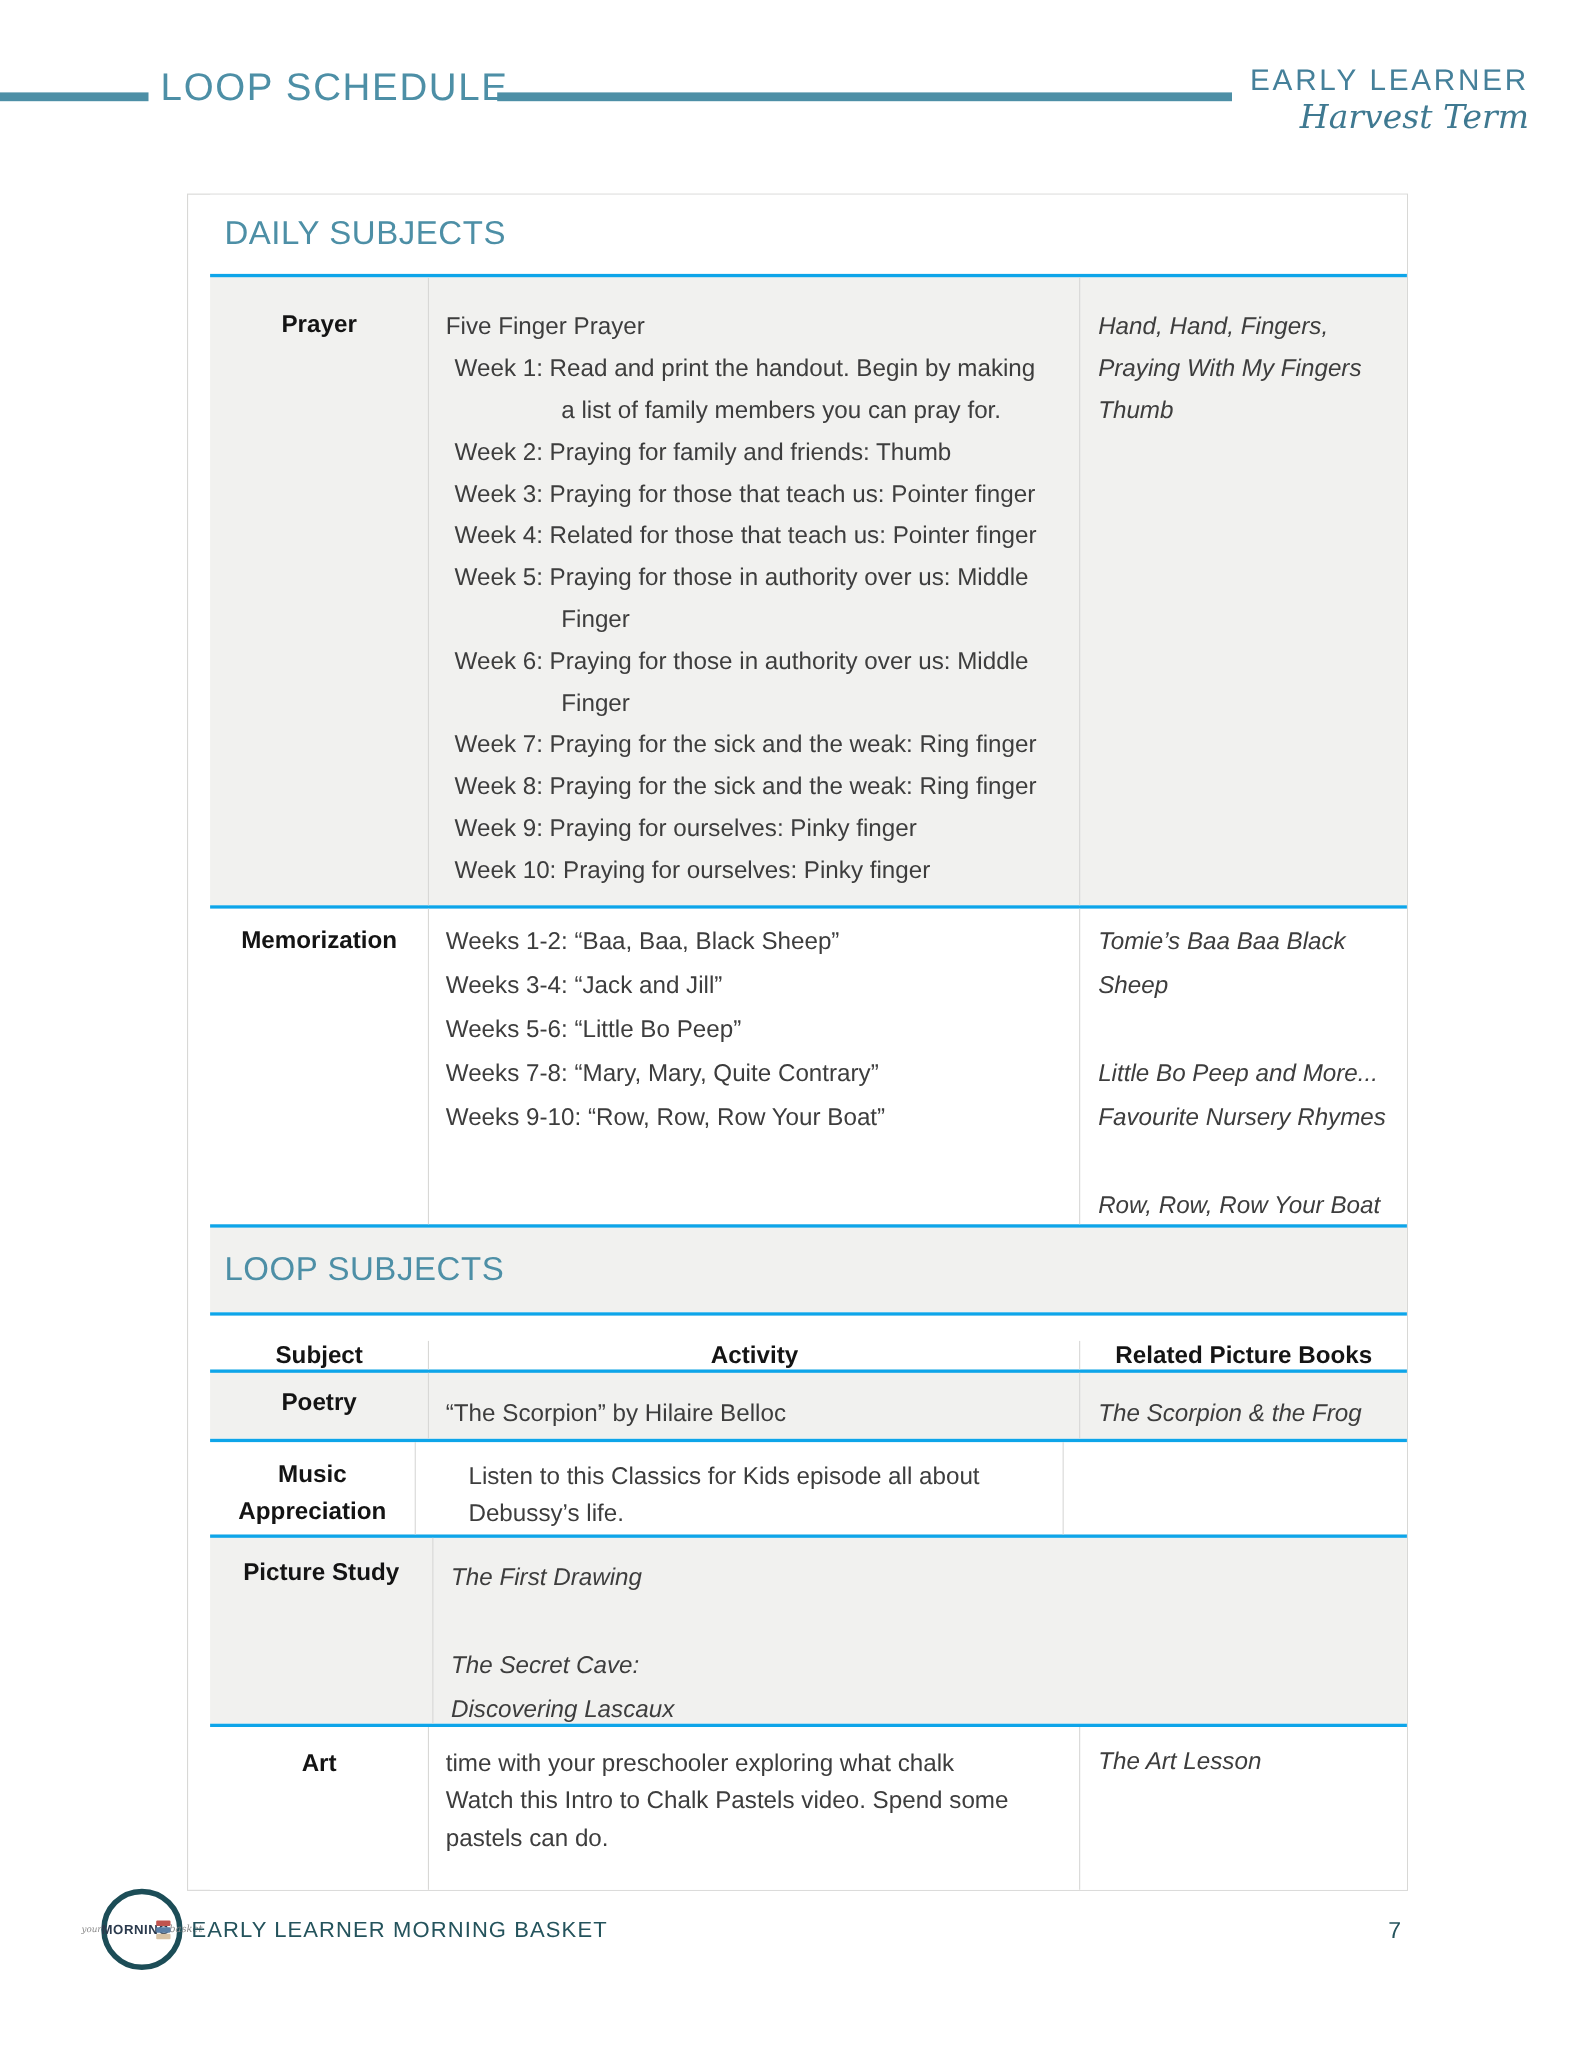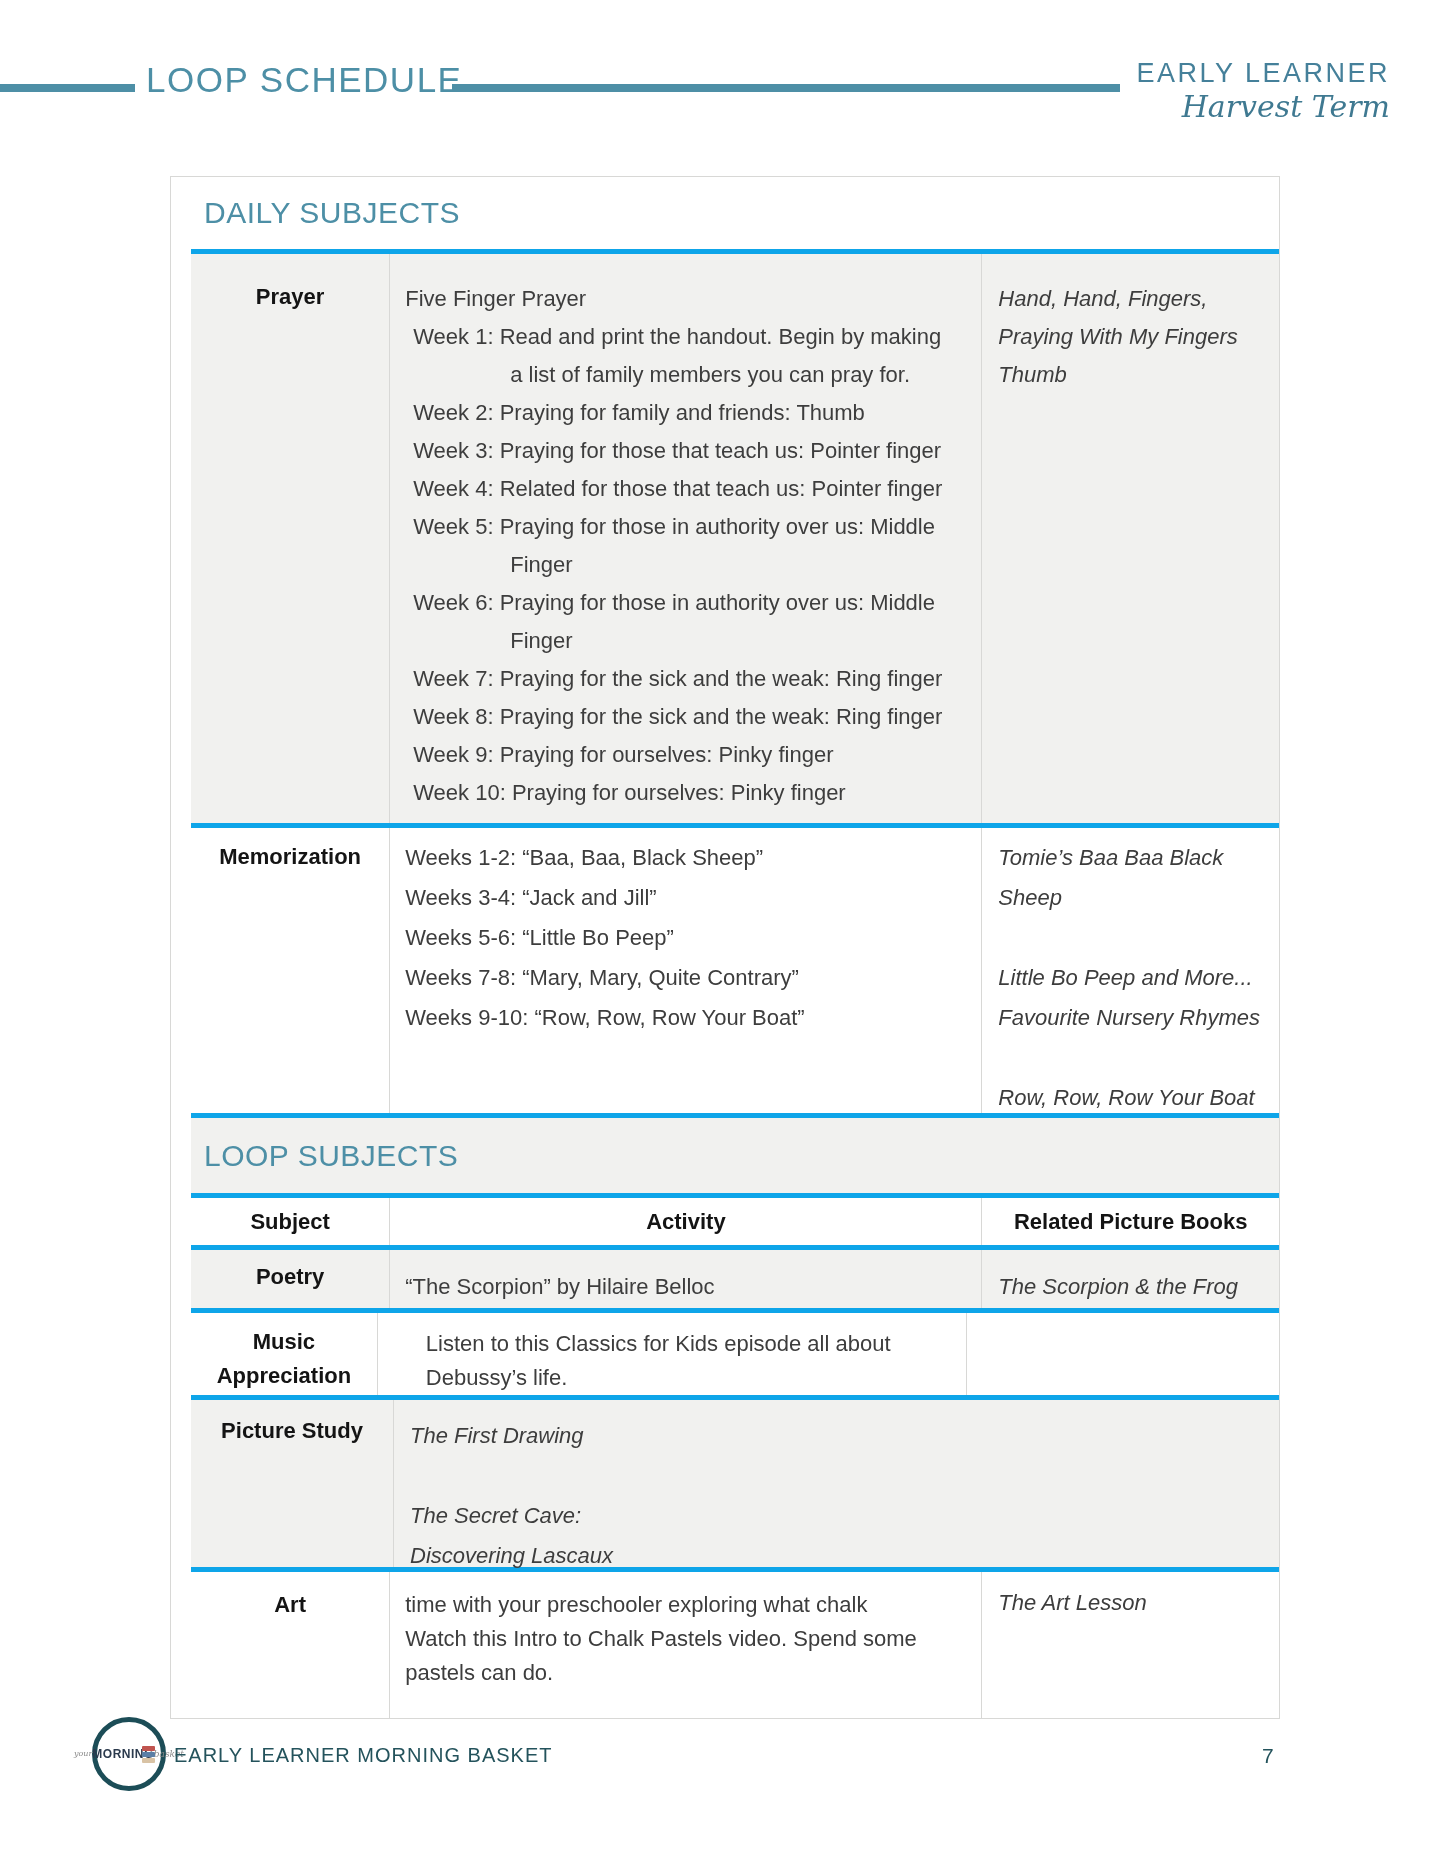--- a/index.html
+++ b/index.html
@@ -20,32 +20,32 @@
   .brand-name { font-size:27px; color:#45809a; letter-spacing:2.5px; white-space:nowrap; }
   .brand-term {
     font-family:"DejaVu Serif", serif; font-style:italic; font-size:30px;
     color:#3f7991; margin-top:0px; white-space:nowrap;
   }
   
   .sched-table {
     position:absolute; left:170px; top:176px; width:1110px;
     border:1px solid #d8d8d6; background:#ffffff;padding-left:20px;
   }
-  .t-row { display:flex; border-top:5px solid #0ea5e9; background:#ffffff; }
+  .t-row { display:flex; border-top:3px solid #0ea5e9; background:#ffffff; }
   .t-row:first-child { border-top:none; }
   .t-row.gray { background:#f1f1ef; }
   .heading-row { align-items:center; }
   .section-heading {
     font-size:30px; color:#4d8fa6; letter-spacing:0.5px; padding-left:13px; white-space:nowrap;
   }
   .h-daily   { height:72px; }
   .h-prayer  { height:574px; }
   .h-mem     { height:290px; }
   .h-loop    { height:80px; }
-  .h-cols    { height:52px; }
+  .h-cols    { height:52px;align-items:flex-end; }
   .h-poetry  { height:63px; }
   .h-music   { height:87px;gap:33px; }
   .h-picture { height:172px; }
   .h-art     { height:151px; }
   .c-subject  { width:203px; border-right:1px solid #d8d8d6; }
   .c-activity { width:603px; border-right:1px solid #d8d8d6; padding-left:15px; }
   .c-books    { width:302px; padding-left:16px; }
   .cell-label {
     font-weight:bold; font-size:22px; color:#141414; text-align:center; line-height:30px;
   }

